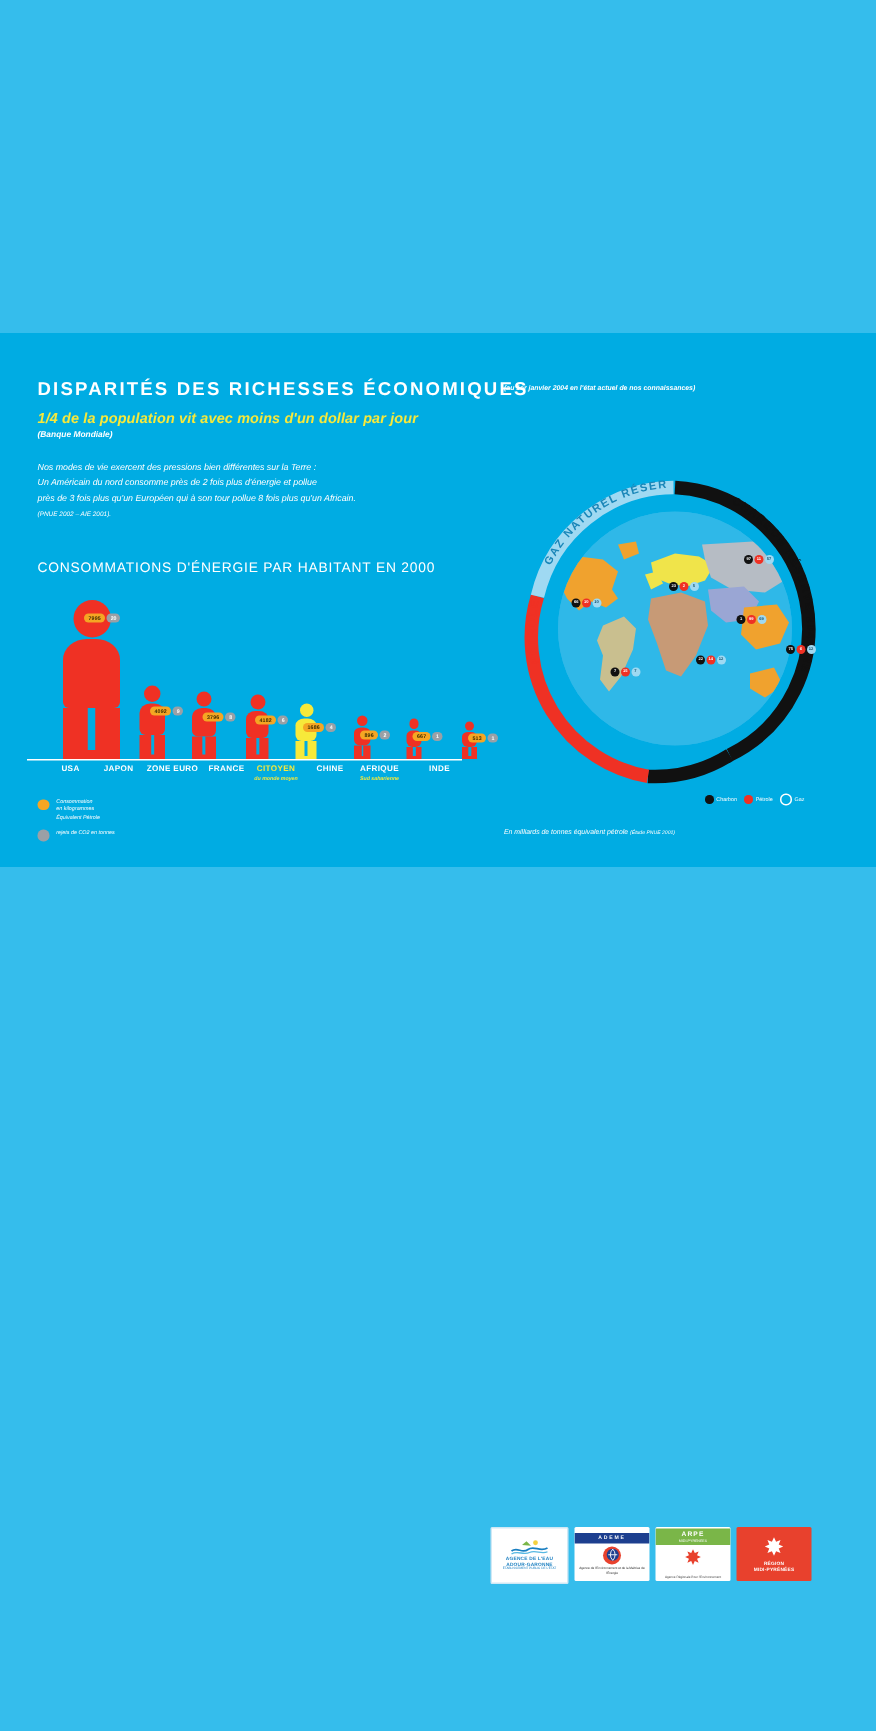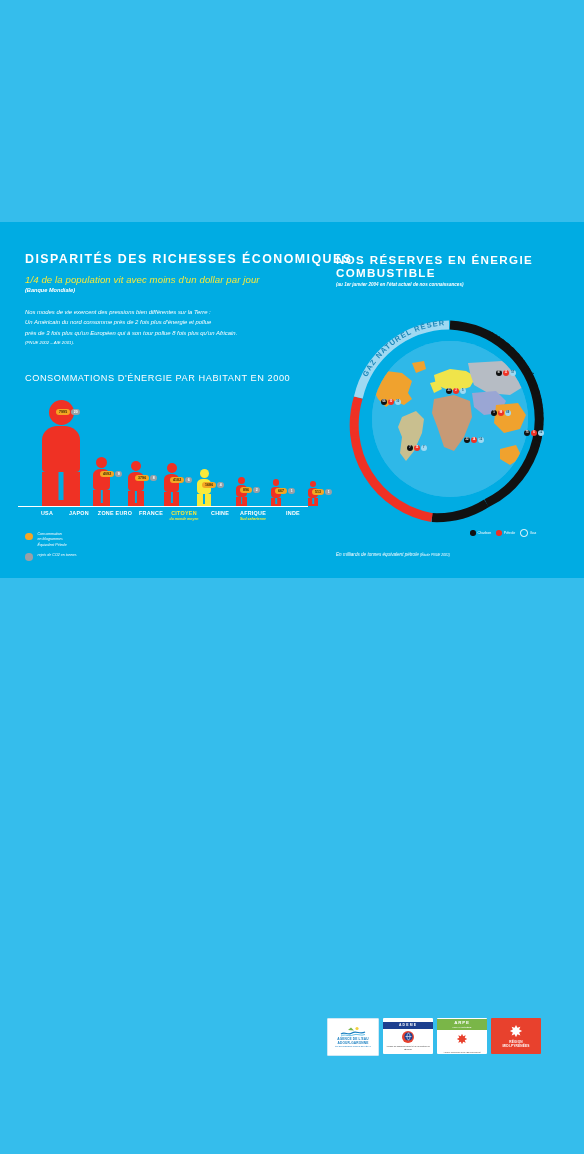--- a/index.html
+++ b/index.html
@@ -22,21 +22,21 @@
   
   .left{position:absolute;left:25px;top:253px;width:300px;}
 
   .h1{
     font-size:12.4px;font-weight:bold;color:#ffffff;
     letter-spacing:1.45px;line-height:1.1;margin:0;
     white-space:nowrap;
   }
   .sub1{
     margin:7px 0 0 0;font-size:9.6px;color:#f7e93a;
-    font-style:italic;font-weight:normal;letter-spacing:.1px;
+    font-style:italic;font-weight:bold;letter-spacing:.1px;
   }
   .sub2{
     margin:2px 0 0 0;font-size:5.6px;color:#ffffff;
     font-style:italic;font-weight:bold;
   }
   .body-txt{margin:15px 0 0 0;}
   .body-txt p{
     margin:0 0 1.5px 0;font-size:5.9px;color:#ffffff;
     font-style:italic;line-height:1.55;
   }
@@ -297,21 +297,20 @@
 en kilogrammes
 Équivalent Pétrole</span>
     </div>
     <div class="lg-row">
       <span class="lg-dot gr"></span>
       <span class="lg-txt">rejets de CO2 en tonnes</span>
     </div>
   </div>
 
   <div class="right">
-    <h1 class="h1r">NOS RÉSERVES EN ÉNERGIE COMBUSTIBLE</h1>
     <p class="subr">(au 1er janvier 2004 en l'état actuel de nos connaissances)</p>
   </div>
 
   <div class="circwrap">
     <svg width="228" height="228" viewBox="0 0 228 228">
       <defs>
         <path id="arcCharbon" d="M 114 20 A 94 94 0 0 1 150 198" fill="none"></path>
         <path id="arcPetrole" d="M 24 140 A 94 94 0 0 1 24 92" fill="none"></path>
         <path id="arcGaz" d="M 30 74 A 94 94 0 0 1 112 20" fill="none"></path>
       </defs>

